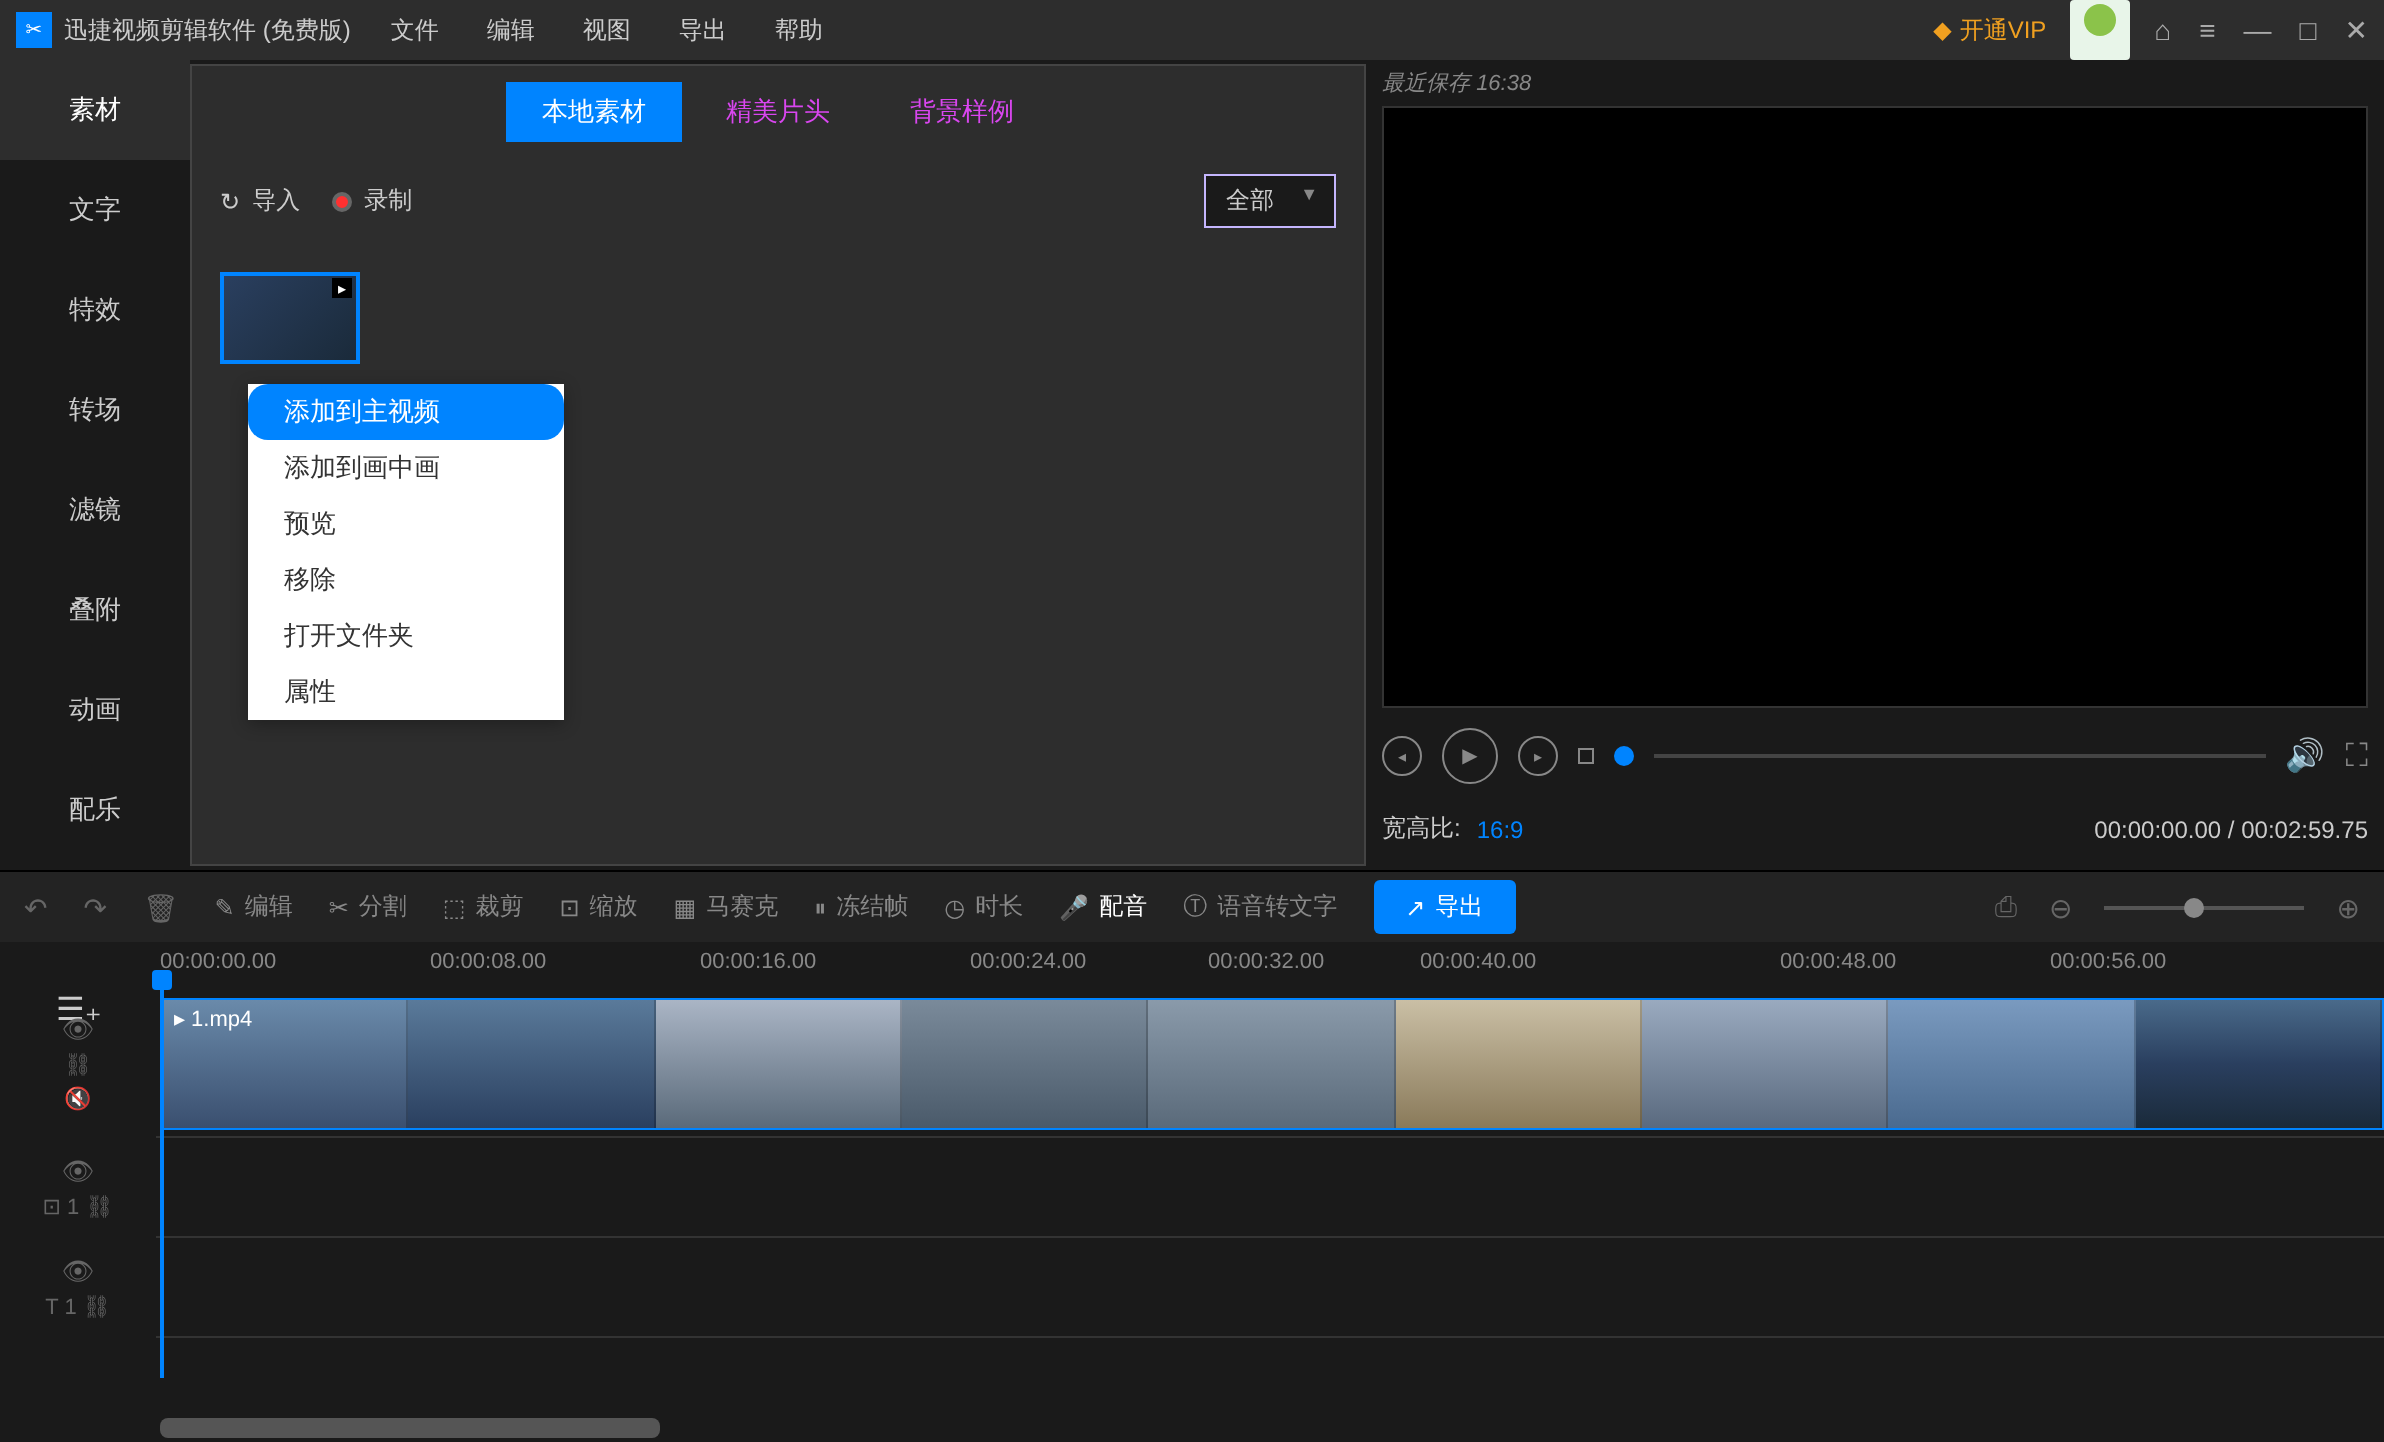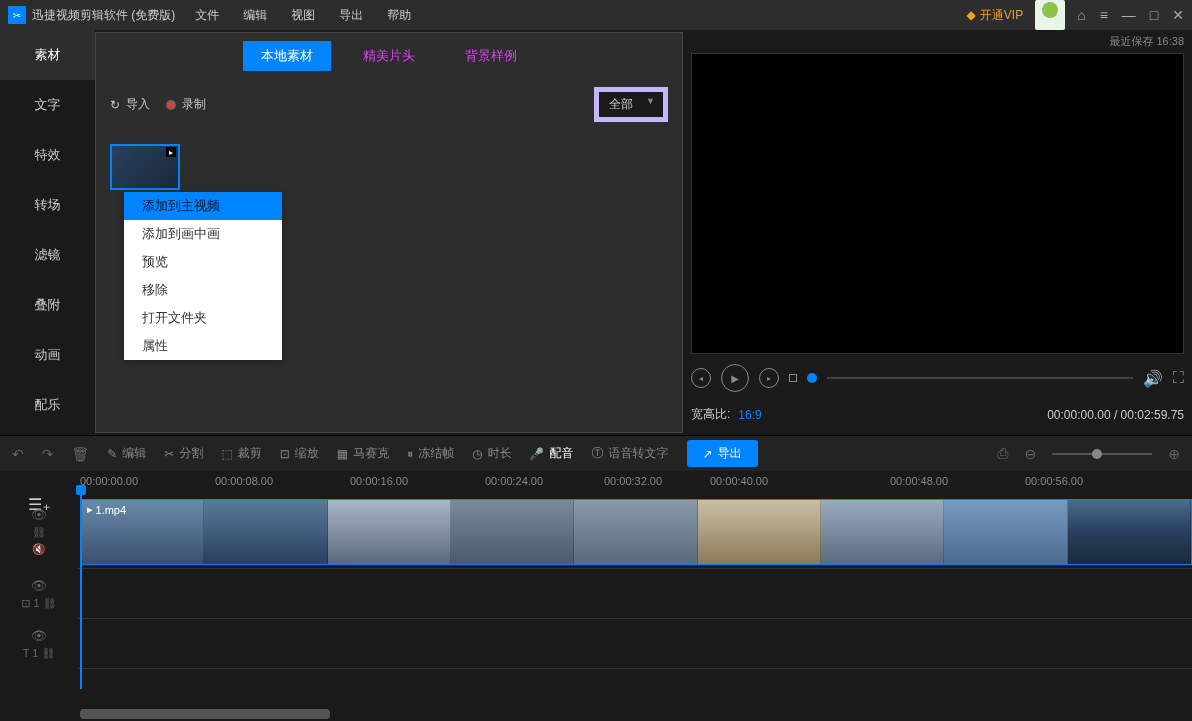--- a/index.html
+++ b/index.html
@@ -18,41 +18,41 @@
 .win-controls { display: flex; gap: 14px; color: #aaa; font-size: 14px; }
 .win-controls span { cursor: pointer; }
 
 
 .main { display: flex; height: 405px; }
 .left-nav { width: 95px; background: #1a1a1a; display: flex; flex-direction: column; }
 .nav-item { height: 50px; display: flex; align-items: center; justify-content: center; color: #ccc; cursor: pointer; font-size: 13px; }
 .nav-item.active { background: #2d2d2d; color: #fff; }
 
 .media-panel { flex: 0 0 588px; background: #2d2d2d; border: 1px solid #444; margin: 2px 0 2px 0; display: flex; flex-direction: column; position: relative; }
-.tabs { display: flex; justify-content: center; gap: 14px; padding: 8px 0; align-items: center; }
+.tabs { display: flex; justify-content: center; gap: 4px; padding: 8px 0; align-items: center; }
 .tab { padding: 6px 18px; color: #d946ef; cursor: pointer; font-size: 13px; }
 .tab.active { background: #0084ff; color: #fff; }
 .media-toolbar { display: flex; align-items: center; padding: 8px 14px; gap: 16px; }
 .import-btn { display: flex; align-items: center; gap: 6px; color: #ccc; cursor: pointer; }
 .record-btn { display: flex; align-items: center; gap: 6px; color: #ccc; cursor: pointer; }
 .record-dot { width: 10px; height: 10px; border-radius: 50%; background: #ff3030; border: 2px solid #666; }
-.filter-select { margin-left: auto; background: #1a1a1a; border: 5px solid #c4b5fd; color: #ccc; padding: 4px 30px 4px 10px; position: relative; cursor: pointer; }
+.filter-select { margin-left: auto; background: #1a1a1a; border: 1px solid #c4b5fd; color: #ccc; padding: 4px 30px 4px 10px; position: relative; cursor: pointer; }
 .filter-select::after { content: "▼"; position: absolute; right: 8px; font-size: 9px; color: #888; }
 .media-grid { padding: 14px; }
 .thumb { width: 70px; height: 46px; background: linear-gradient(135deg, #2a3f5f, #1a2a3a); border: 2px solid #0084ff; position: relative; cursor: pointer; }
 .thumb::after { content: "▸"; position: absolute; top: 1px; right: 2px; background: #000; color: #fff; font-size: 8px; width: 10px; height: 10px; display: flex; align-items: center; justify-content: center; }
 
 
 .context-menu { position: absolute; left: 124px; top: 192px; width: 158px; background: #fff; box-shadow: 0 2px 8px rgba(0,0,0,0.3); z-index: 100; }
 .ctx-item { padding: 5px 18px; color: #333; cursor: pointer; font-size: 13px; }
-.ctx-item.active { background: #0084ff; color: #0f172a; }
+.ctx-item.active { background: #0084ff; color: #ffffff; border-radius: 10px; }
 
 
 .preview-panel { flex: 1; background: #1a1a1a; padding: 0 8px 8px 8px; display: flex; flex-direction: column; }
-.save-info { text-align: right; color: #888; font-size: 11px; padding: 4px 0; }
+.save-info { text-align: left; color: #888; font-size: 11px; padding: 4px 0; font-style: italic; }
 .preview-video { flex: 1; background: #000; border: 1px solid #333; }
 .player-controls { display: flex; align-items: center; gap: 10px; padding: 10px 0; }
 .pbtn { width: 24px; height: 24px; border: 1.5px solid #888; border-radius: 50%; display: flex; align-items: center; justify-content: center; color: #888; cursor: pointer; font-size: 10px; }
 .pbtn.play { width: 28px; height: 28px; }
 .pbtn.small { width: 20px; height: 20px; font-size: 8px; }
 .stop-sq { width: 8px; height: 8px; border: 1.5px solid #888; cursor: pointer; }
 .seek-dot { width: 10px; height: 10px; background: #0084ff; border-radius: 50%; }
 .seek-bar { flex: 1; height: 2px; background: #444; position: relative; }
 .vol-icon, .fs-icon { color: #888; font-size: 16px; cursor: pointer; }
 .preview-info { display: flex; align-items: center; padding: 4px 0; font-size: 12px; }

